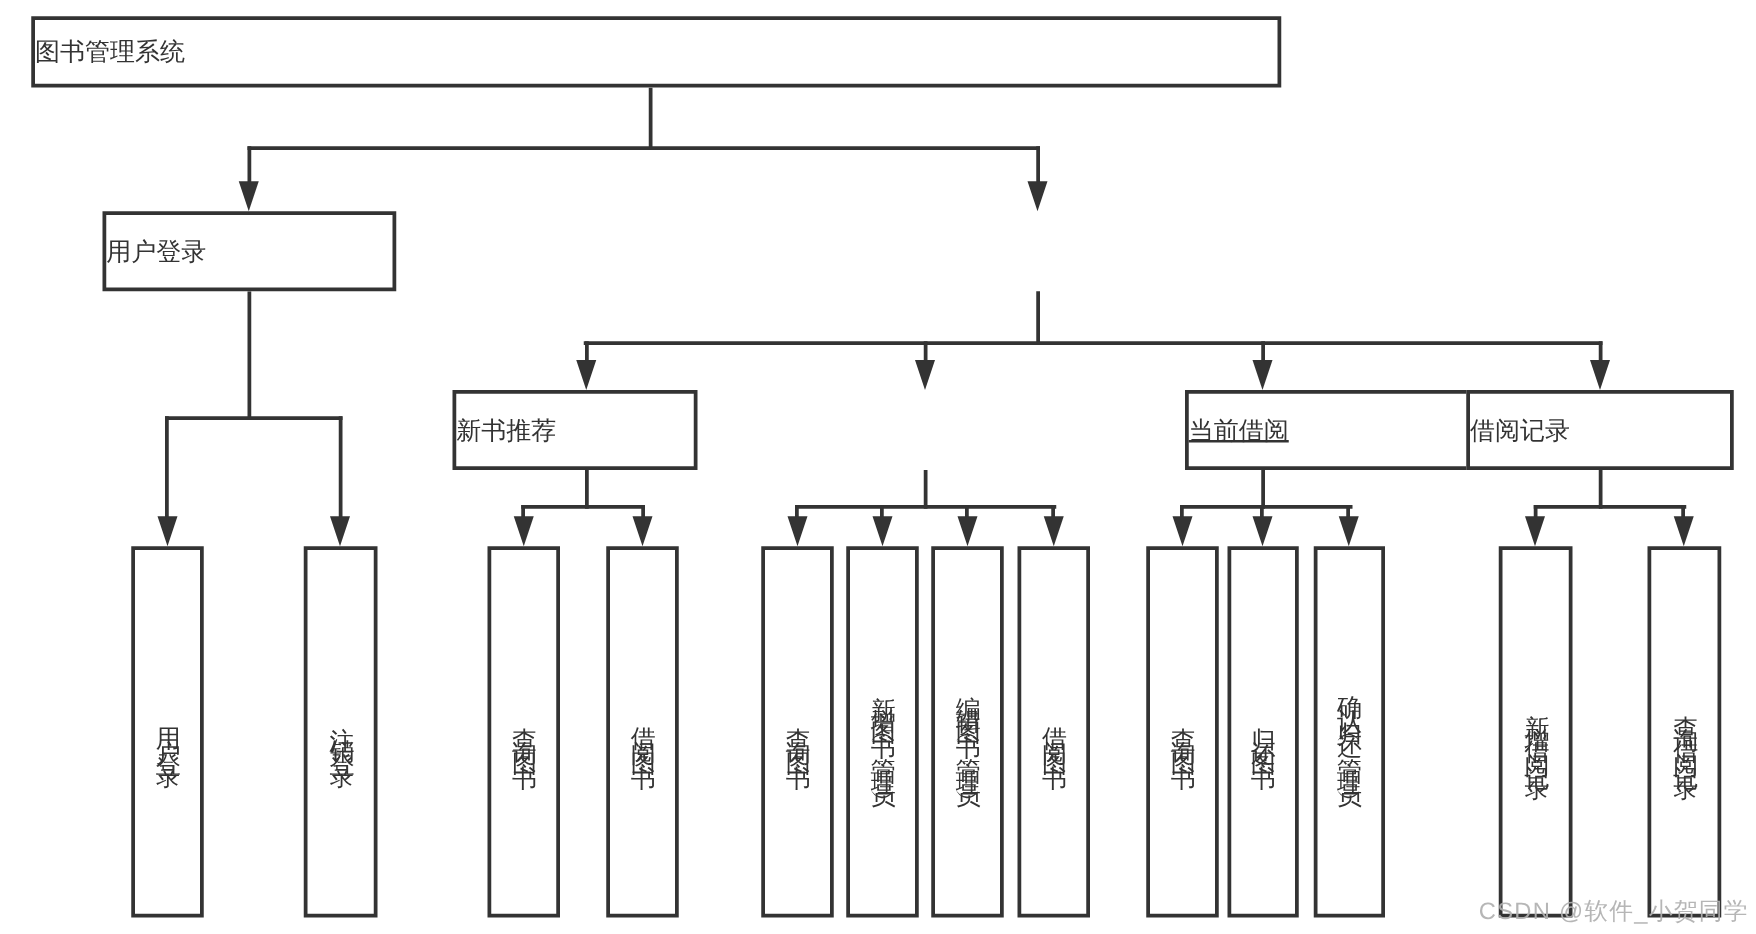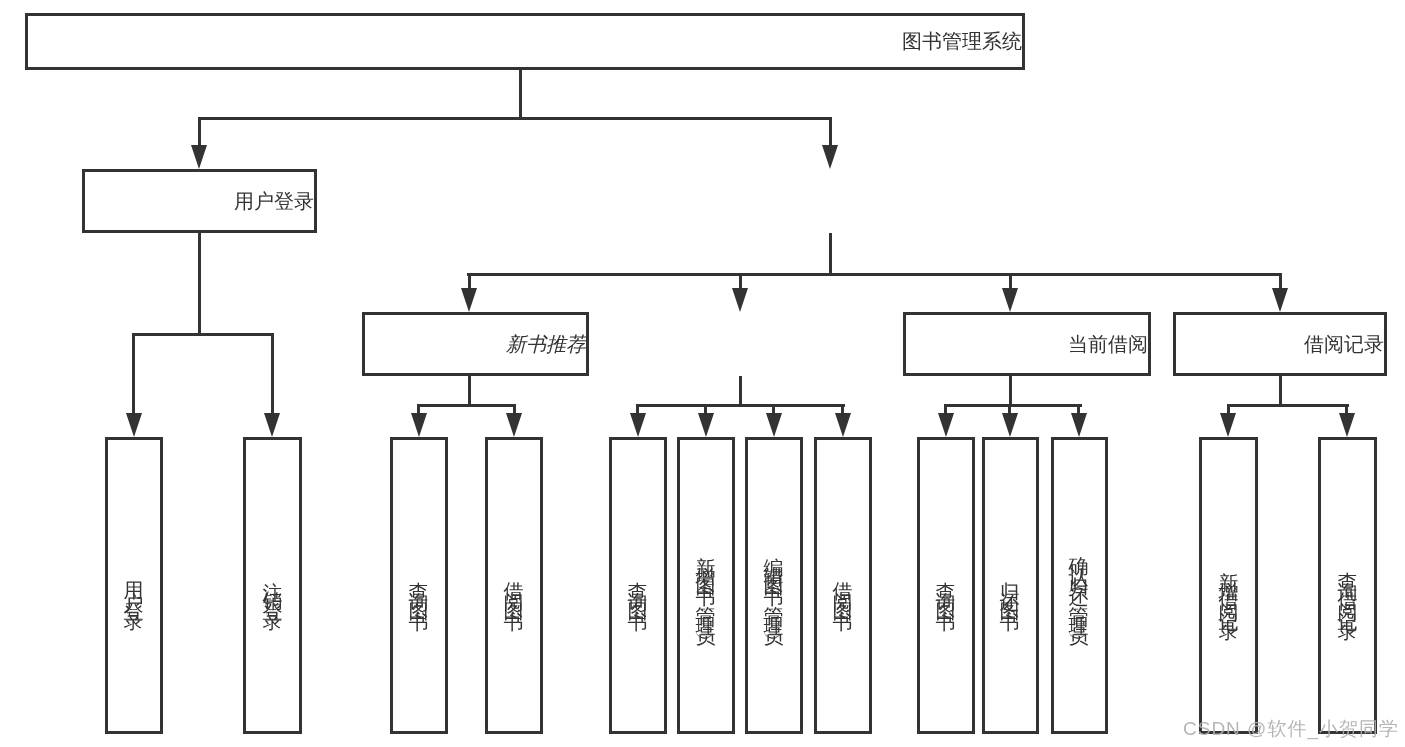--- a/index.html
+++ b/index.html
@@ -11,21 +11,21 @@
     color:#333333;
     overflow:hidden;
   }
   .box{
     position:absolute;
     box-sizing:border-box;
     border:3px solid #333333;
     background:#ffffff;
     display:flex;
     align-items:center;
-    justify-content:flex-end;
+    justify-content:flex-start;
     font-size:20px;
     color:#333333;
     z-index:2;
   }
   .leaf{
     position:absolute;
     box-sizing:border-box;
     border:3px solid #333333;
     background:#ffffff;
     writing-mode:vertical-rl;
@@ -91,24 +91,24 @@
   <div class="ln" style="left:467px;top:273px;width:815px;height:3px;"></div>
   <div class="ln" style="left:468px;top:273px;width:3px;height:18px;"></div>
   <div class="arrow" style="left:461px;top:288px;"></div>
   <div class="ln" style="left:739px;top:273px;width:3px;height:18px;"></div>
   <div class="arrow" style="left:732px;top:288px;"></div>
   <div class="ln" style="left:1009px;top:273px;width:3px;height:18px;"></div>
   <div class="arrow" style="left:1002px;top:288px;"></div>
   <div class="ln" style="left:1279px;top:273px;width:3px;height:18px;"></div>
   <div class="arrow" style="left:1272px;top:288px;"></div>
 
-  <div class="box" style="left:362px;top:312px;width:227px;height:64px;font-style:italic;">
+  <div class="box" style="left:362px;top:312px;width:196px;height:64px;">
     <span>新书推荐</span>
   </div>
-  <div class="box" style="left:903px;top:312px;width:248px;height:64px;">
+  <div class="box" style="left:948px;top:312px;width:248px;height:64px;text-decoration:underline;">
     <span>当前借阅</span>
   </div>
   <div class="box" style="left:1173px;top:312px;width:214px;height:64px;">
     <span>借阅记录</span>
   </div>
 
   <div class="ln" style="left:468px;top:376px;width:3px;height:31px;"></div>
   <div class="ln" style="left:417px;top:404px;width:99px;height:3px;"></div>
   <div class="ln" style="left:417px;top:404px;width:3px;height:12px;"></div>
   <div class="arrow" style="left:411px;top:413px;"></div>

